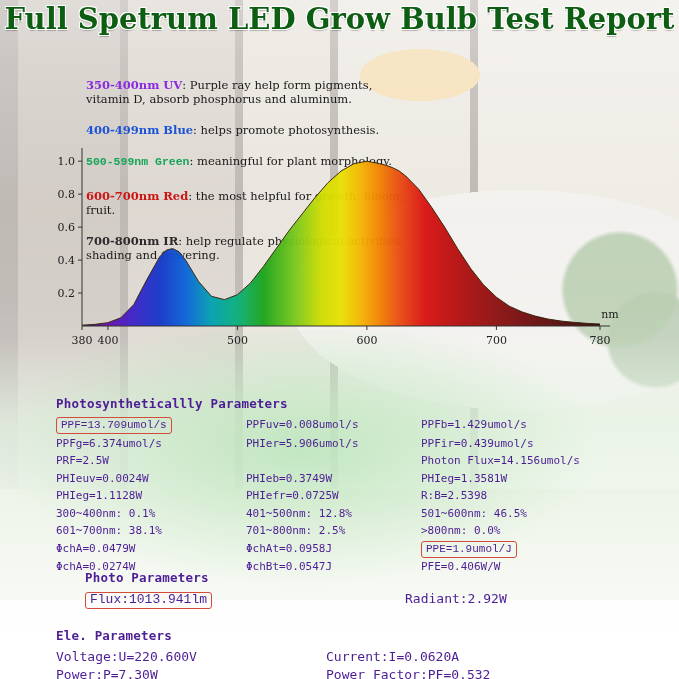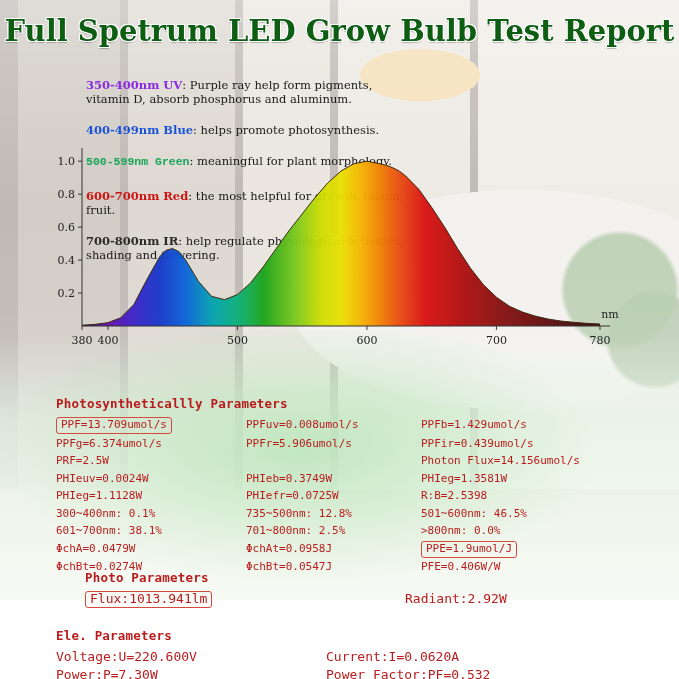--- a/index.html
+++ b/index.html
@@ -68,21 +68,21 @@
 
   
   #title-bar {
     position: absolute;
     left: 0; right: 0; top: 0;
     height: 60px;
     background: rgba(255,255,255,0.0);
   }
   #title {
     position: absolute;
-    left: 0; right: 0; top: 14px;
+    left: 0; right: 0; top: 2px;
     text-align: center;
     font-family: "DejaVu Serif", serif;
     font-weight: bold;
     font-size: 29px;
     letter-spacing: 0px;
     color: #0d5e12;
     text-shadow:
       -1px -1px 0 #ffffff, 1px -1px 0 #ffffff,
       -1px  1px 0 #ffffff, 1px  1px 0 #ffffff,
        0px  2px 1px rgba(0,0,0,0.25);
@@ -115,21 +115,21 @@
     top: 140px;
     width: 600px;
     height: 220px;
   }
   #chart svg { display: block; }
 
   
   .panel {
     position: absolute;
     font-family: "DejaVu Sans Mono", monospace;
-    color: #b91c1c;
+    color: #4c1d95;
   }
   .panel h4 {
     margin: 0 0 6px 0;
     font-size: 12.5px;
     font-weight: bold;
     letter-spacing: 0.2px;
   }
   .grid3 {
     display: grid;
     grid-template-columns: 190px 175px 200px;
@@ -144,20 +144,21 @@
     font-size: 13px;
     line-height: 15px;
   }
   .boxed {
     display: inline-block;
     border: 1px solid #d24b3c;
     border-radius: 3px;
     padding: 0px 4px 1px 4px;
     margin: -1px 0;
     line-height: 14px;
+    font-family: Liberation Mono, monospace;
   }
   .cell { white-space: pre; }
 
   #photo-params { top: 570px; left: 56px; width: 600px; margin-left: 29px; }
   #photo-params .grid2 { grid-template-columns: 320px 240px; }
   #ele-params { top: 628px; left: 56px; width: 600px; }
   #ele-params .grid2 { grid-template-columns: 270px 290px; }
   #ps-params { top: 396px; left: 56px; width: 610px; }
 </style>
 </head>
@@ -245,41 +246,41 @@
     </svg>
 </div>
 
 <div class="panel" id="ps-params">
   <h4>Photosyntheticallly Parameters</h4>
   <div class="grid3" id="ps-grid">
       <div class="cell"><span class="boxed">PPF=13.709umol/s</span></div>
       <div class="cell">PPFuv=0.008umol/s</div>
       <div class="cell">PPFb=1.429umol/s</div>
       <div class="cell">PPFg=6.374umol/s</div>
-      <div class="cell">PPFr=5.906umol/s</div>
+      <div class="cell">PHIer=5.906umol/s</div>
       <div class="cell">PPFir=0.439umol/s</div>
       <div class="cell">PRF=2.5W</div>
       <div class="cell"></div>
       <div class="cell">Photon Flux=14.156umol/s</div>
       <div class="cell">PHIeuv=0.0024W</div>
       <div class="cell">PHIeb=0.3749W</div>
       <div class="cell">PHIeg=1.3581W</div>
       <div class="cell">PHIeg=1.1128W</div>
       <div class="cell">PHIefr=0.0725W</div>
       <div class="cell">R:B=2.5398</div>
       <div class="cell">300~400nm: 0.1%</div>
-      <div class="cell">735~500nm: 12.8%</div>
+      <div class="cell">401~500nm: 12.8%</div>
       <div class="cell">501~600nm: 46.5%</div>
       <div class="cell">601~700nm: 38.1%</div>
       <div class="cell">701~800nm: 2.5%</div>
       <div class="cell">&gt;800nm: 0.0%</div>
       <div class="cell">ΦchA=0.0479W</div>
       <div class="cell">ΦchAt=0.0958J</div>
       <div class="cell"><span class="boxed">PPE=1.9umol/J</span></div>
-      <div class="cell">ΦchBt=0.0274W</div>
+      <div class="cell">ΦchA=0.0274W</div>
       <div class="cell">ΦchBt=0.0547J</div>
       <div class="cell">PFE=0.406W/W</div>
     </div>
 </div>
 
 <div class="panel" id="photo-params">
   <h4>Photo Parameters</h4>
   <div class="grid2" id="photo-grid">
       <div class="cell"><span class="boxed">Flux:1013.941lm</span></div>
       <div class="cell">Radiant:2.92W</div>

